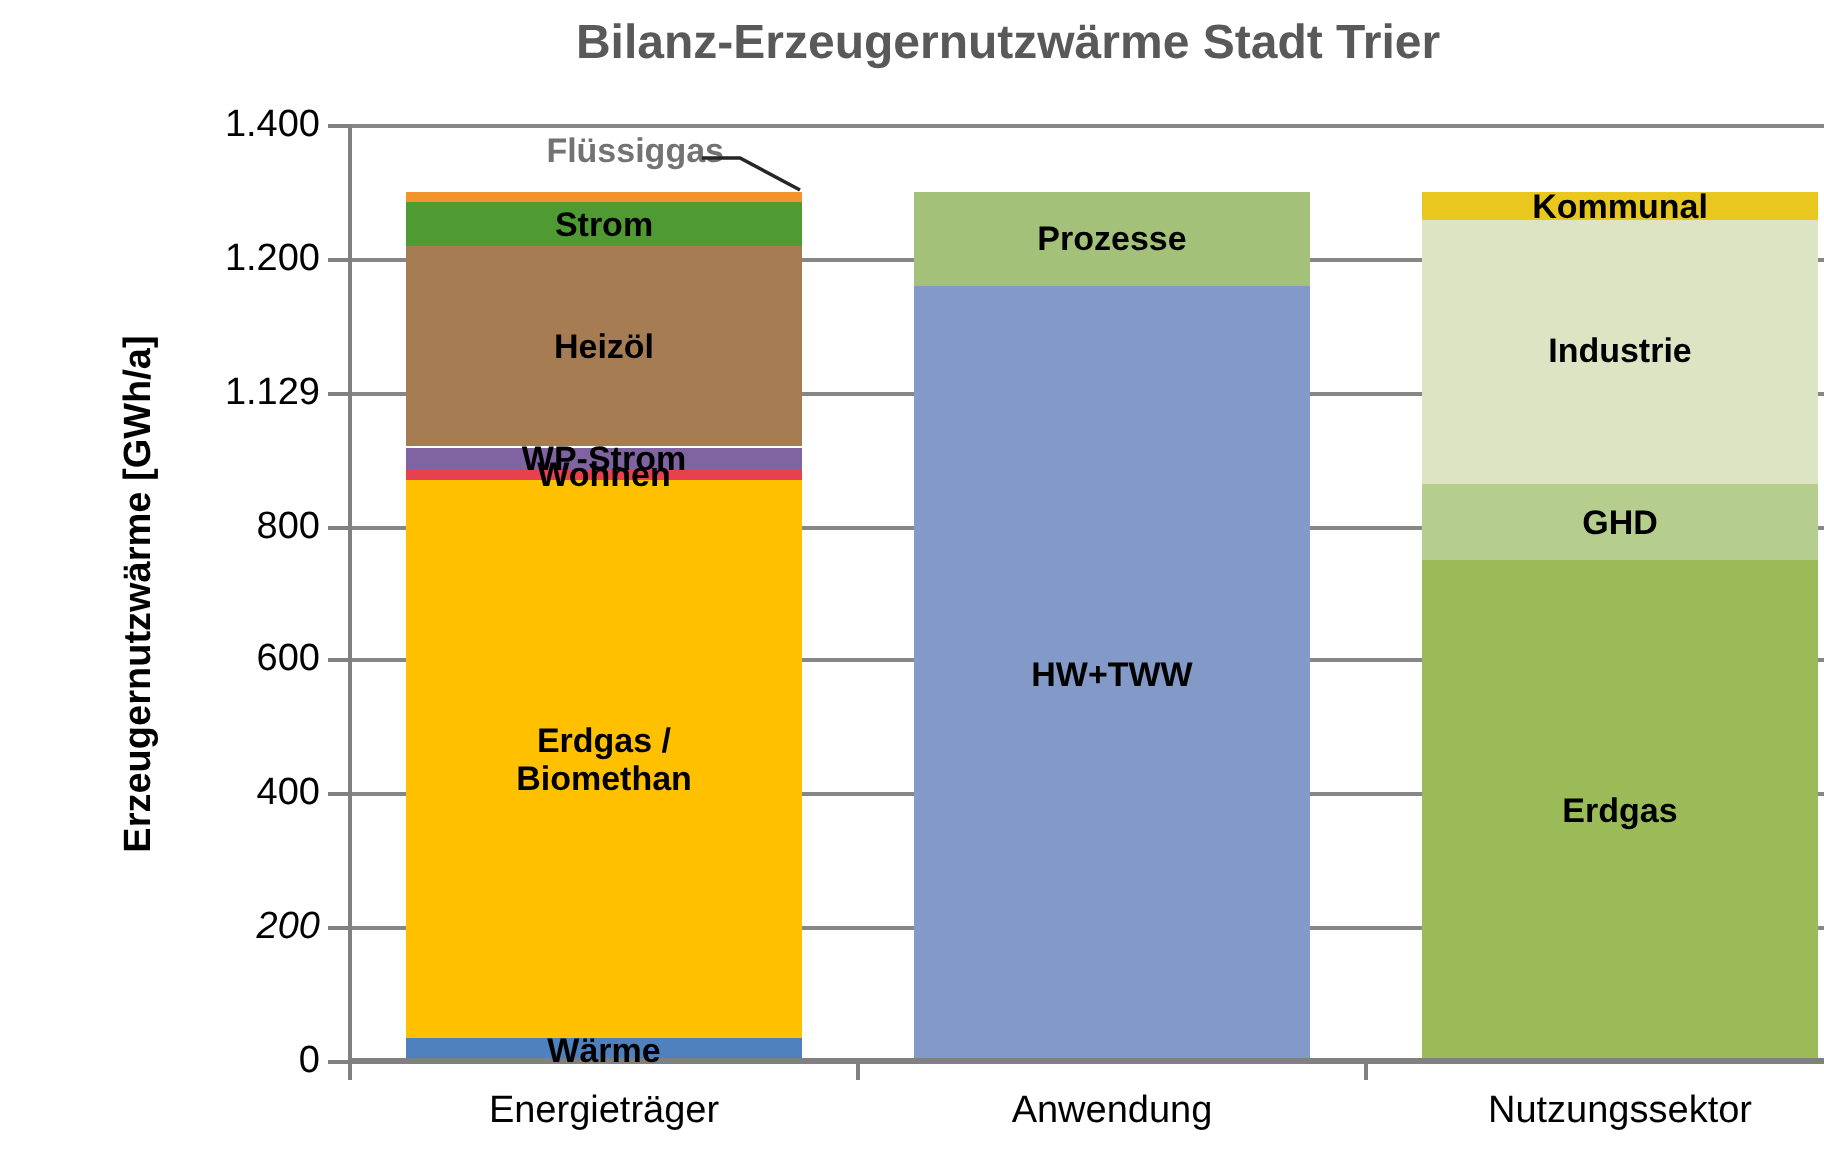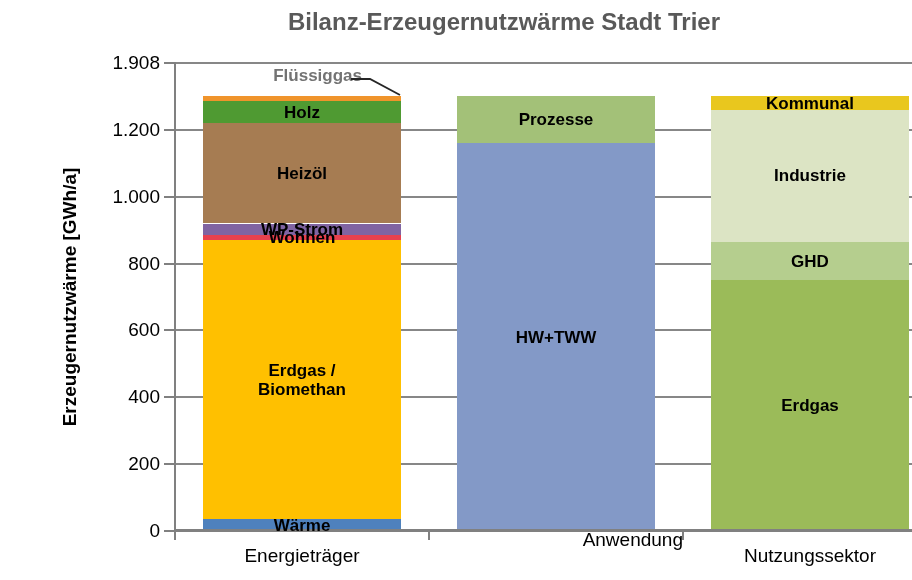--- a/index.html
+++ b/index.html
@@ -62,39 +62,39 @@
   <div class="axis-x"></div>
 
   <div class="callout-label">Flüssiggas</div>
   <svg class="leader-svg">
     <polyline points="303,79 322,79 352,95" fill="none" stroke="#262626" stroke-width="1.8"></polyline>
   </svg>
 <div class="ytick" style="top: 530px;"></div>
     <div class="yticklab" style="top: 520px;">0</div>
     <div class="gridline" style="top: 463.1px;"></div>
     <div class="ytick" style="top: 463.1px;"></div>
-    <div class="yticklab" style="top: 453.1px;">200</div>
+    <div class="yticklab" style="top: 453.1px; font-style: italic;">200</div>
     <div class="gridline" style="top: 396.3px;"></div>
     <div class="ytick" style="top: 396.3px;"></div>
     <div class="yticklab" style="top: 386.3px;">400</div>
     <div class="gridline" style="top: 329.4px;"></div>
     <div class="ytick" style="top: 329.4px;"></div>
     <div class="yticklab" style="top: 319.4px;">600</div>
     <div class="gridline" style="top: 262.6px;"></div>
     <div class="ytick" style="top: 262.6px;"></div>
     <div class="yticklab" style="top: 252.6px;">800</div>
     <div class="gridline" style="top: 195.7px;"></div>
     <div class="ytick" style="top: 195.7px;"></div>
-    <div class="yticklab" style="top: 185.7px;">1.000</div>
+    <div class="yticklab" style="top: 185.7px;">1.129</div>
     <div class="gridline" style="top: 128.9px;"></div>
     <div class="ytick" style="top: 128.9px;"></div>
     <div class="yticklab" style="top: 118.9px;">1.200</div>
     <div class="gridline" style="top: 62px;"></div>
     <div class="ytick" style="top: 62px;"></div>
-    <div class="yticklab" style="top: 52px;">1.908</div>
+    <div class="yticklab" style="top: 52px;">1.400</div>
     <div class="seg" style="left: 155px; width: 198px; top: 519.3px; height: 11.7px; background: rgb(78, 129, 189);"></div>
     <div class="seg" style="left: 155px; width: 198px; top: 240.2px; height: 279.1px; background: rgb(255, 192, 0);"></div>
     <div class="seg" style="left: 155px; width: 198px; top: 235.2px; height: 5px; background: rgb(232, 65, 78);"></div>
     <div class="seg" style="left: 155px; width: 198px; top: 223.5px; height: 11.7px; background: rgb(128, 100, 162);"></div>
     <div class="seg" style="left: 155px; width: 198px; top: 123.2px; height: 100.3px; background: rgb(166, 124, 82);"></div>
     <div class="seg" style="left: 155px; width: 198px; top: 101.4px; height: 21.7px; background: rgb(79, 154, 50);"></div>
     <div class="seg" style="left: 155px; width: 198px; top: 96.4px; height: 5px; background: rgb(240, 148, 43);"></div>
     <div class="seg-label" style="left: 155px; width: 198px; top: 525.1px;">
       <div>Wärme</div>
     </div>
@@ -105,32 +105,32 @@
     <div class="seg-label" style="left: 155px; width: 198px; top: 237.7px;">
       <div>Wohnen</div>
     </div>
     <div class="seg-label" style="left: 155px; width: 198px; top: 229.3px;">
       <div>WP-Strom</div>
     </div>
     <div class="seg-label" style="left: 155px; width: 198px; top: 173.3px;">
       <div>Heizöl</div>
     </div>
     <div class="seg-label" style="left: 155px; width: 198px; top: 112.3px;">
-      <div>Holz</div>
+      <div>Strom</div>
     </div>
     <div class="cat-label" style="left: 127px; width: 254px; top: 544px;">Energieträger</div>
     <div class="seg" style="left: 409px; width: 198px; top: 143.2px; height: 387.8px; background: rgb(131, 153, 199);"></div>
     <div class="seg" style="left: 409px; width: 198px; top: 96.4px; height: 46.8px; background: rgb(163, 193, 120);"></div>
     <div class="seg-label" style="left: 409px; width: 198px; top: 337.1px;">
       <div>HW+TWW</div>
     </div>
     <div class="seg-label" style="left: 409px; width: 198px; top: 119.8px;">
       <div>Prozesse</div>
     </div>
-    <div class="cat-label" style="left: 381px; width: 254px; top: 528px; text-align: right;">Anwendung</div>
+    <div class="cat-label" style="left: 381px; width: 254px; top: 544px;">Anwendung</div>
     <div class="seg" style="left: 663px; width: 198px; top: 280.3px; height: 250.7px; background: rgb(155, 187, 89);"></div>
     <div class="seg" style="left: 663px; width: 198px; top: 241.8px; height: 38.4px; background: rgb(181, 206, 142);"></div>
     <div class="seg" style="left: 663px; width: 198px; top: 109.8px; height: 132px; background: rgb(220, 228, 196);"></div>
     <div class="seg" style="left: 663px; width: 198px; top: 96.4px; height: 13.4px; background: rgb(233, 199, 30);"></div>
     <div class="seg-label" style="left: 663px; width: 198px; top: 405.6px;">
       <div>Erdgas</div>
     </div>
     <div class="seg-label" style="left: 663px; width: 198px; top: 261.1px;">
       <div>GHD</div>
     </div>

